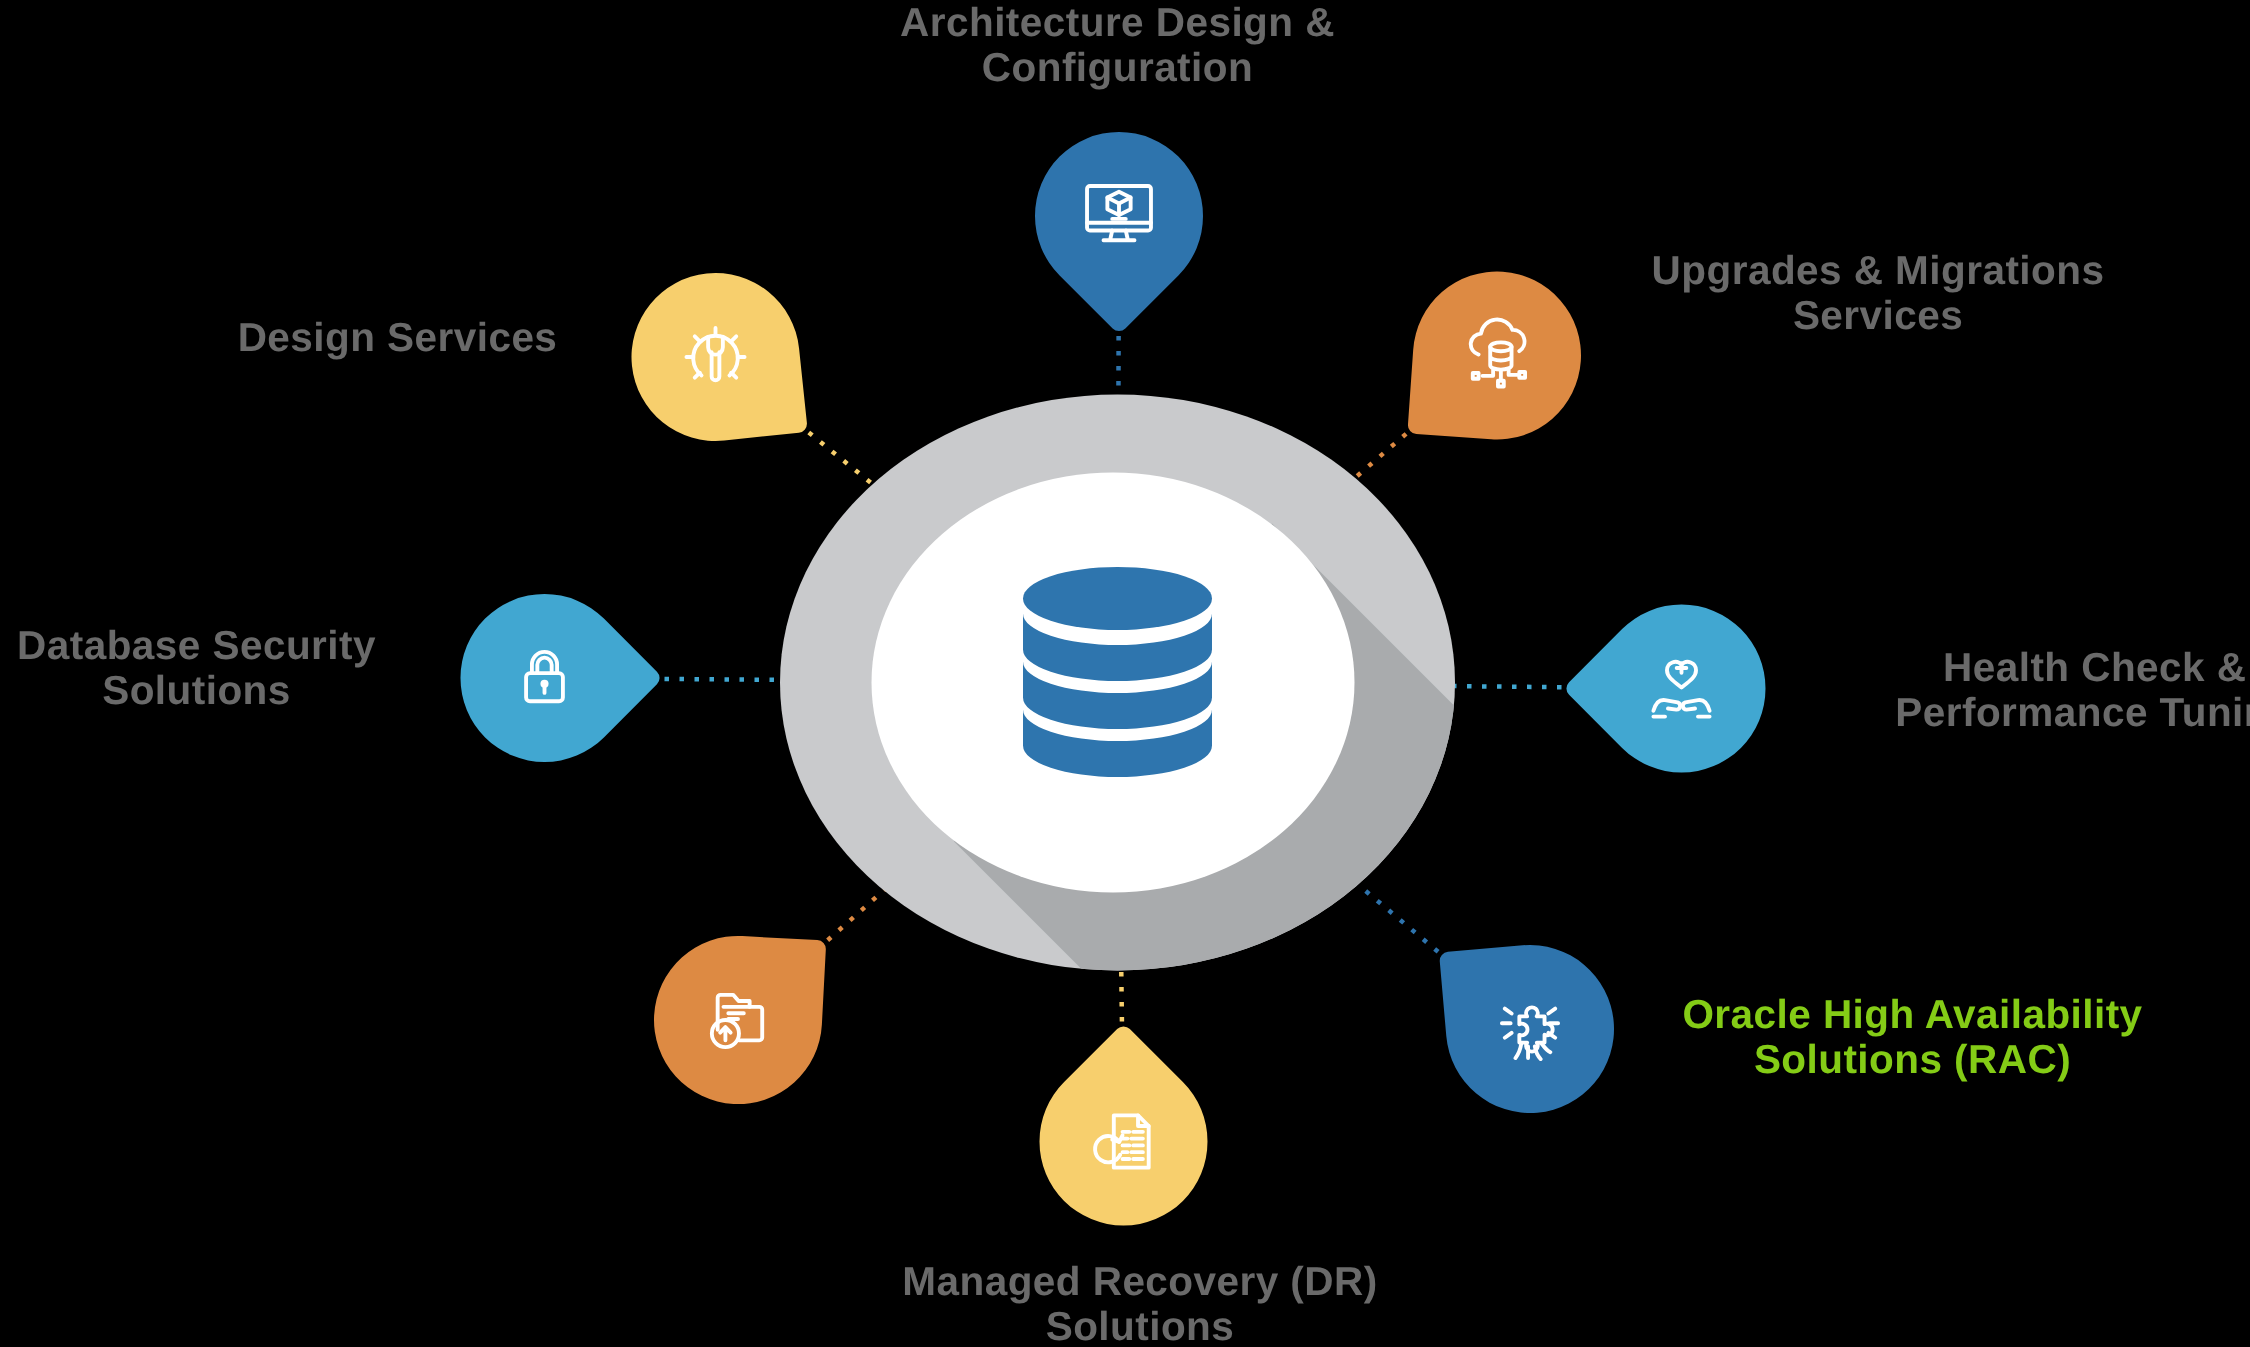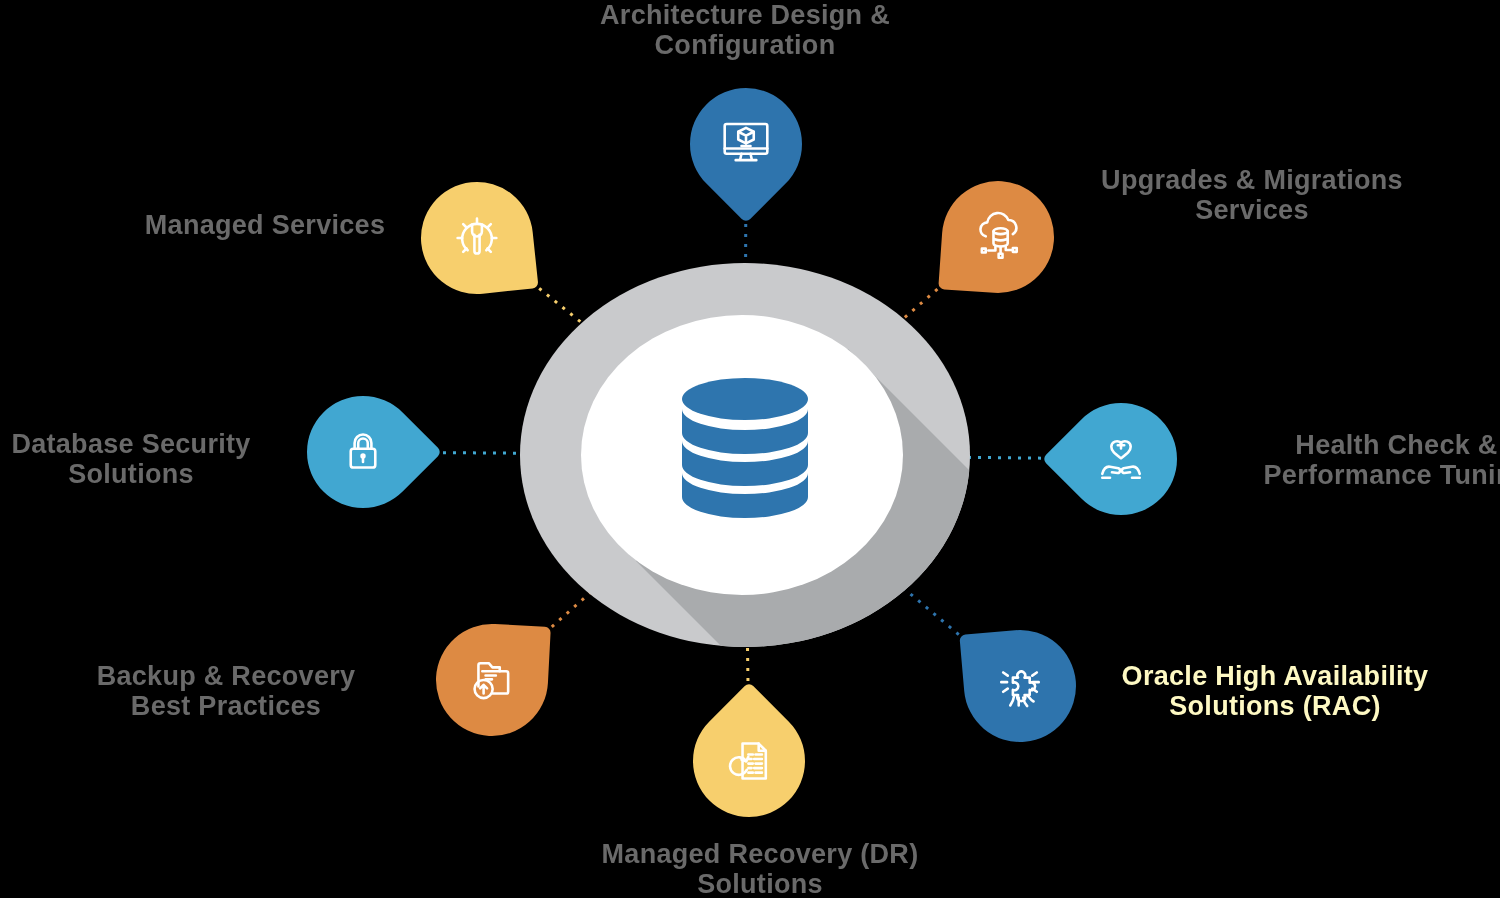--- a/index.html
+++ b/index.html
@@ -33,21 +33,21 @@
   .node-label{
     position:absolute;text-align:center;font-size:27px;font-weight:bold;
     line-height:1.1;white-space:pre-line;letter-spacing:.3px;
   }
   .l-top{left:520px;top:1px;width:450px;}
   .l-topright{left:1032px;top:166px;width:440px;}
   .l-right{left:1244px;top:431px;width:305px;}
   .l-bottomright{left:1050px;top:662px;width:450px;}
   .l-bottom{left:535px;top:840px;width:450px;}
   .l-bottomleft{left:0px;top:662px;width:452px;}
-  .l-left{left:0px;top:430px;width:262px;}
+  .l-left{left:0px;top:416px;width:262px;}
   .l-topleft{left:85px;top:211px;width:360px;}
 </style>
 </head>
 <body>
 
 <div class="canvas" style="background: rgb(0, 0, 0);">
 
   <svg class="connector-layer" width="1500" height="898" viewBox="0 0 1500 898">
     <g stroke-width="3" stroke-dasharray="3 7">
       <line x1="746" y1="144" x2="745" y2="455" stroke="#2e74ad"></line>
@@ -180,23 +180,21 @@
       </svg>
     </div>
   </div>
 
   <div class="node-label l-top" style="color: rgb(106, 106, 106);">Architecture Design &amp;
 Configuration</div>
   <div class="node-label l-topright" style="color: rgb(106, 106, 106);">Upgrades &amp; Migrations
 Services</div>
   <div class="node-label l-right" style="color: rgb(106, 106, 106);">Health Check &amp;
 Performance Tuning</div>
-  <div class="node-label l-bottomright" style="color: #fef9c3;">Oracle High Availability
+  <div class="node-label l-bottomright" style="color: #84cc16;">Oracle High Availability
 Solutions (RAC)</div>
   <div class="node-label l-bottom" style="color: rgb(106, 106, 106);">Managed Recovery (DR)
 Solutions</div>
-  <div class="node-label l-bottomleft" style="color: rgb(106, 106, 106);">Backup &amp; Recovery
-Best Practices</div>
   <div class="node-label l-left" style="color: rgb(106, 106, 106);">Database Security
 Solutions</div>
-  <div class="node-label l-topleft" style="color: rgb(106, 106, 106);">Managed Services</div>
+  <div class="node-label l-topleft" style="color: rgb(106, 106, 106);">Design Services</div>
 
 </div>
 
 </body></html>

